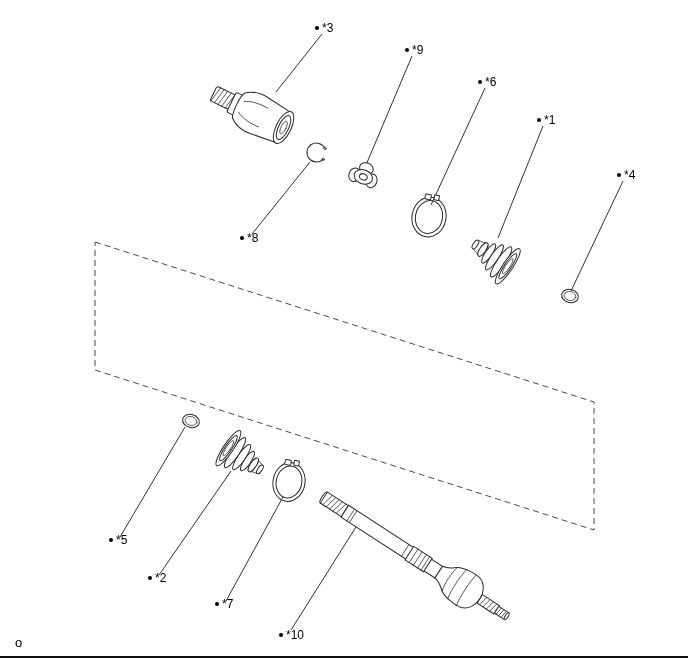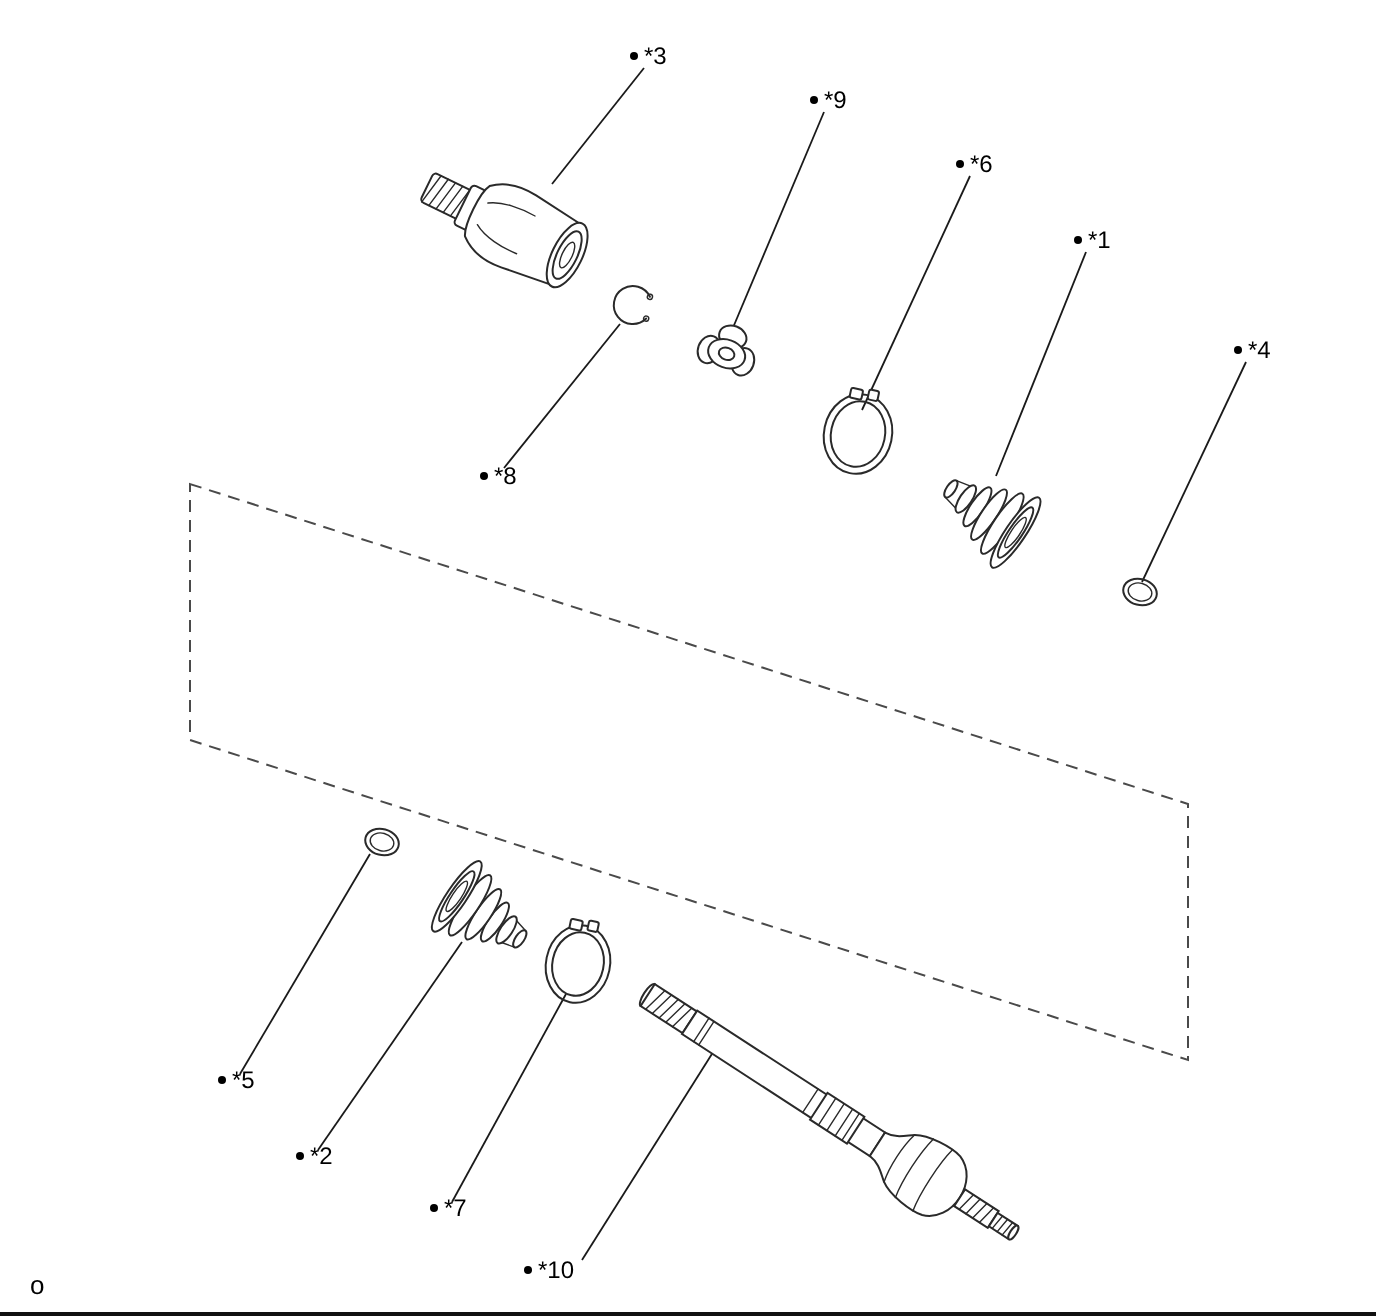--- a/index.html
+++ b/index.html
@@ -202,19 +202,19 @@
     <span>*7</span>
   </div>
   <div class="callout" style="left:240px; top:232px">
     <span class="dot"></span>
     <span>*8</span>
   </div>
   <div class="callout" style="left:405px; top:44px">
     <span class="dot"></span>
     <span>*9</span>
   </div>
-  <div class="callout" style="left:262px; top:629px">
+  <div class="callout" style="left:279px; top:629px">
     <span class="dot"></span>
     <span>*10</span>
   </div>
 
   <div class="footer-mark">o</div>
 </div>
 
 </body></html>

